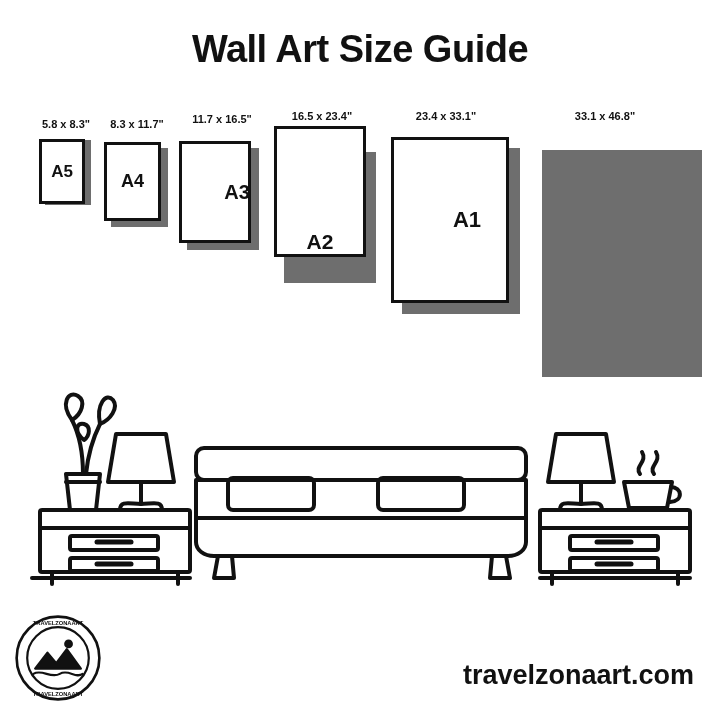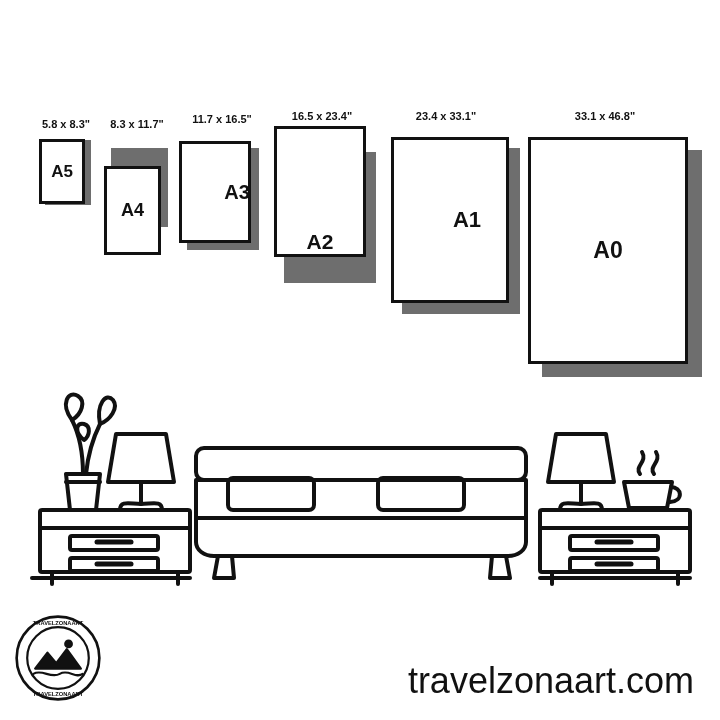--- a/index.html
+++ b/index.html
@@ -85,44 +85,45 @@
     position: absolute;
     left: 14px;
     top: 614px;
     width: 88px;
     height: 88px;
   }
   .site {
     position: absolute;
     right: 26px;
     top: 660px;
-    font-size: 36px;
-    font-weight: normal;
+    font-size: 27px;
+    font-weight: bold;
     color: #111111;
     letter-spacing: 0px;
   }
 </style>
 </head>
 <body>
 
 <div id="canvas">
 
+  <div class="title">Wall Art Size Guide</div>
 
   <div class="frame-group" style="left:36px; top:118px; width:60px; height:92px;">
     <div class="frame-label" style="left:-2px; top:0px; width:64px;">5.8 x 8.3"</div>
     <div class="frame-shadow" style="left:9px; top:22px; width:46px; height:65px;"></div>
     <div class="frame-box" style="left:3px; top:21px; width:46px; height:65px;">
       <span class="frame-name fn-a5">A5</span>
     </div>
   </div>
 
   <div class="frame-group" style="left:98px; top:118px; width:80px; height:110px;">
     <div class="frame-label" style="left:-2px; top:0px; width:82px;">8.3 x 11.7"</div>
     <div class="frame-shadow" style="left:13px; top:30px; width:57px; height:79px;"></div>
-    <div class="frame-box" style="left:6px; top:24px; width:57px; height:89px;margin-top:24px;">
+    <div class="frame-box" style="left:6px; top:24px; width:57px; height:79px;">
       <span class="frame-name fn-a4">A4</span>
     </div>
   </div>
 
   <div class="frame-group" style="left:172px; top:113px; width:100px; height:145px;">
     <div class="frame-label" style="left:0px; top:0px; width:100px;">11.7 x 16.5"</div>
     <div class="frame-shadow" style="left:15px; top:35px; width:72px; height:102px;"></div>
     <div class="frame-box" style="left:7px; top:28px; width:72px; height:102px;padding-left:44px;">
       <span class="frame-name fn-a3">A3</span>
     </div>
@@ -140,23 +141,20 @@
     <div class="frame-label" style="left:0px; top:0px; width:128px;">23.4 x 33.1"</div>
     <div class="frame-shadow" style="left:20px; top:38px; width:118px; height:166px;"></div>
     <div class="frame-box" style="left:9px; top:27px; width:118px; height:166px;padding-left:34px;">
       <span class="frame-name fn-a1">A1</span>
     </div>
   </div>
 
   <div class="frame-group" style="left:518px; top:110px; width:185px; height:285px;">
     <div class="frame-label" style="left:2px; top:0px; width:170px;">33.1 x 46.8"</div>
     <div class="frame-shadow" style="left:24px; top:40px; width:160px; height:227px;"></div>
-    <div class="frame-box" style="left:10px; top:27px; width:160px; height:227px;">
-      <span class="frame-name fn-a0">A0</span>
-    </div>
   </div>
 
   <svg id="scene" viewBox="0 0 720 240">
     <g fill="none" stroke="#111111" stroke-width="4" stroke-linecap="round" stroke-linejoin="round">
 
       <line x1="32" y1="208" x2="190" y2="208"></line>
 
       <line x1="540" y1="208" x2="690" y2="208"></line>
 
       <g>

